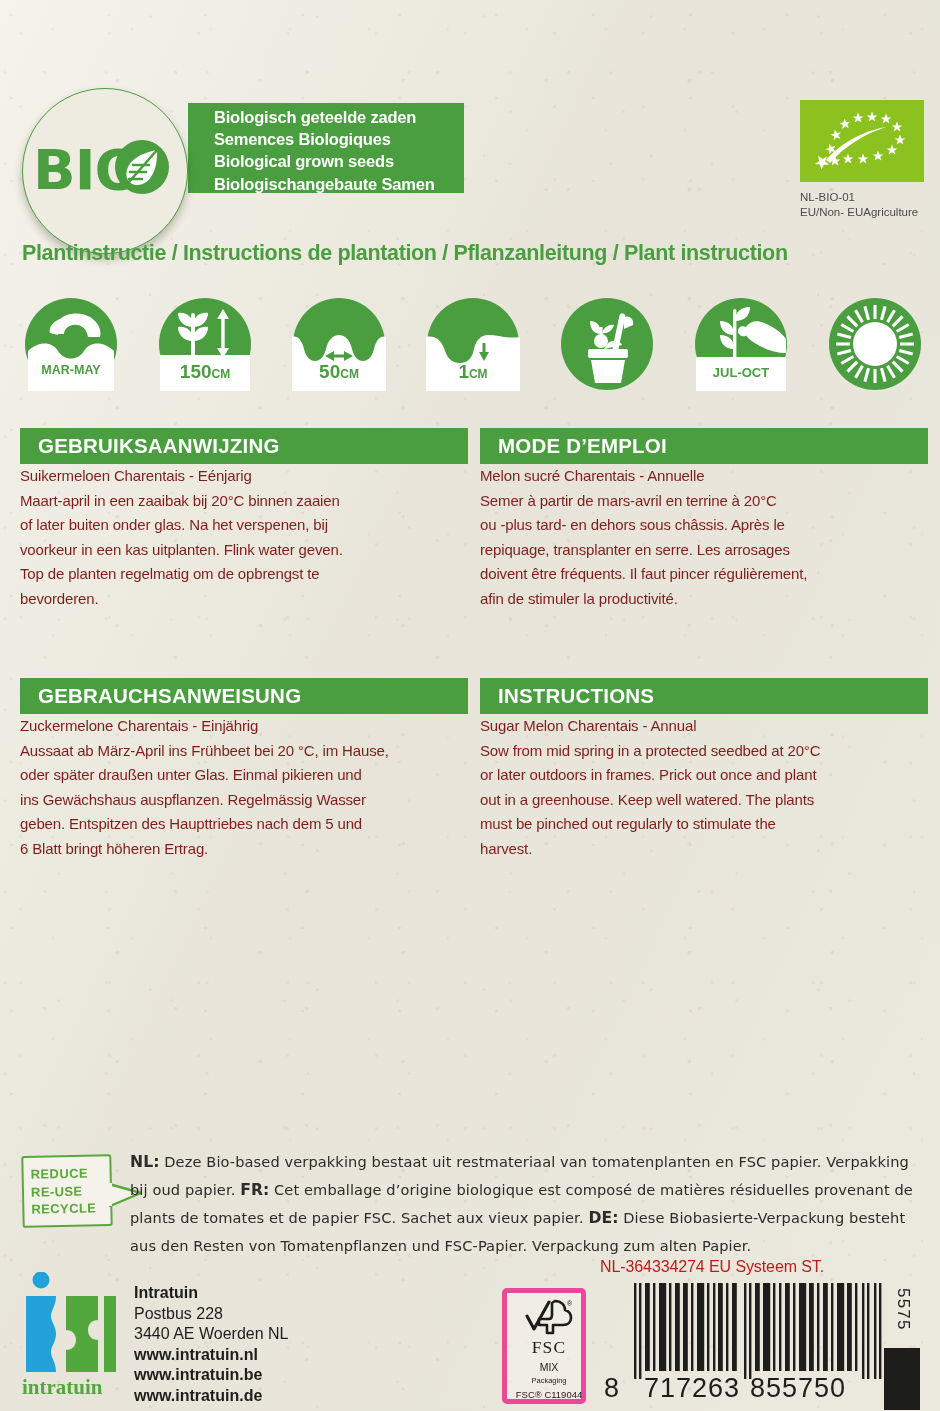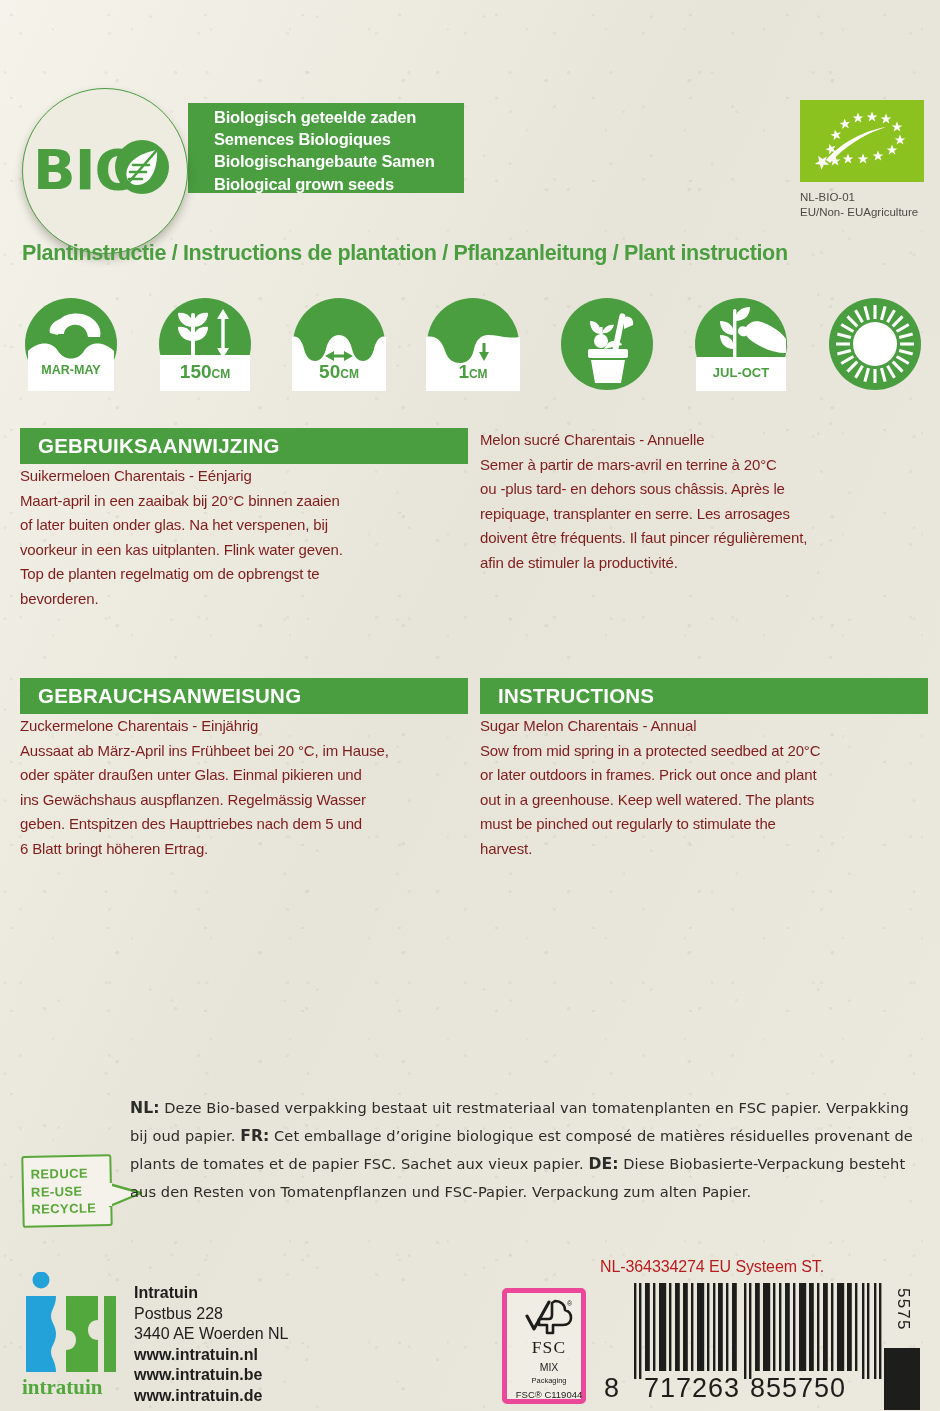--- a/index.html
+++ b/index.html
@@ -70,21 +70,21 @@
     border:2.4px solid #5aa83a; background:#f4f2ea; border-radius:3px;
     transform:rotate(-1.2deg);
   }
   .recycle-bubble .rb-txt{
     position:absolute; left:7px; top:8px; color:#5aa83a; font-weight:bold;
     font-size:13px; line-height:17.5px; letter-spacing:.4px;
   }
   .bubble-tail{ position:absolute; left:108px; top:1182px; width:34px; height:26px; }
 
   .pack-note{
-    position:absolute; left:130px; top:1094px; width:800px;
+    position:absolute; left:130px; top:1148px; width:800px;
     font-size:14.6px; line-height:27px; color:#2b2b28; letter-spacing:.1px;
   }
   .pack-note .lng{ font-weight:bold; font-size:15.6px; }
 
   
   .intratuin-logo{ position:absolute; left:20px; top:1272px; width:104px; height:126px; }
   .addr{ position:absolute; left:134px; top:1283px; font-size:16px; line-height:20.6px; color:#1d1d1b; }
   .addr .b{ font-weight:bold; }
   .addr .n{ font-weight:normal; }
 
@@ -113,22 +113,22 @@
 <body>
 
 <div class="paper-texture"></div>
 
 <div class="page">
 
   <div class="bio-band"></div>
   <div class="bio-band-text">
     <div>Biologisch geteelde zaden</div>
     <div>Semences Biologiques</div>
+    <div>Biological grown seeds</div>
     <div>Biologischangebaute Samen</div>
-    <div>Biological grown seeds</div>
   </div>
 
   <div class="bio-circle">
     <div class="bio-inner">
       <span class="bio-word">BIO</span>
       <svg class="bio-leafO" viewBox="0 0 58 58">
         <circle cx="29" cy="29" r="27" fill="#4a9e40"></circle>
         <path d="M44 12C44 12 16 16 13.5 34c-1 7.5 3.5 13 10.5 13C38 47 45 30 44 12Z" fill="#ffffff"></path>
         <g stroke="#4a9e40" stroke-width="2.6" stroke-linecap="round">
           <line x1="44" y1="12" x2="16" y2="44"></line>
@@ -324,20 +324,23 @@
       <span class="ln">Suikermeloen Charentais - Eénjarig</span>
       <span class="ln">Maart-april in een zaaibak bij 20°C binnen zaaien</span>
       <span class="ln">of later buiten onder glas. Na het verspenen, bij</span>
       <span class="ln">voorkeur in een kas uitplanten. Flink water geven.</span>
       <span class="ln">Top de planten regelmatig om de opbrengst te</span>
       <span class="ln">bevorderen.</span>
     </div>
   </div>
 
   <div class="blk" style="left:480px; top:428px;">
+    <div class="hdr">
+      <span>MODE D’EMPLOI</span>
+    </div>
     <div class="body">
       <span class="ln">Melon sucré Charentais - Annuelle</span>
       <span class="ln">Semer à partir de mars-avril en terrine à 20°C</span>
       <span class="ln">ou -plus tard- en dehors sous châssis. Après le</span>
       <span class="ln">repiquage, transplanter en serre. Les arrosages</span>
       <span class="ln">doivent être fréquents. Il faut pincer régulièrement,</span>
       <span class="ln">afin de stimuler la productivité.</span>
     </div>
   </div>
 

